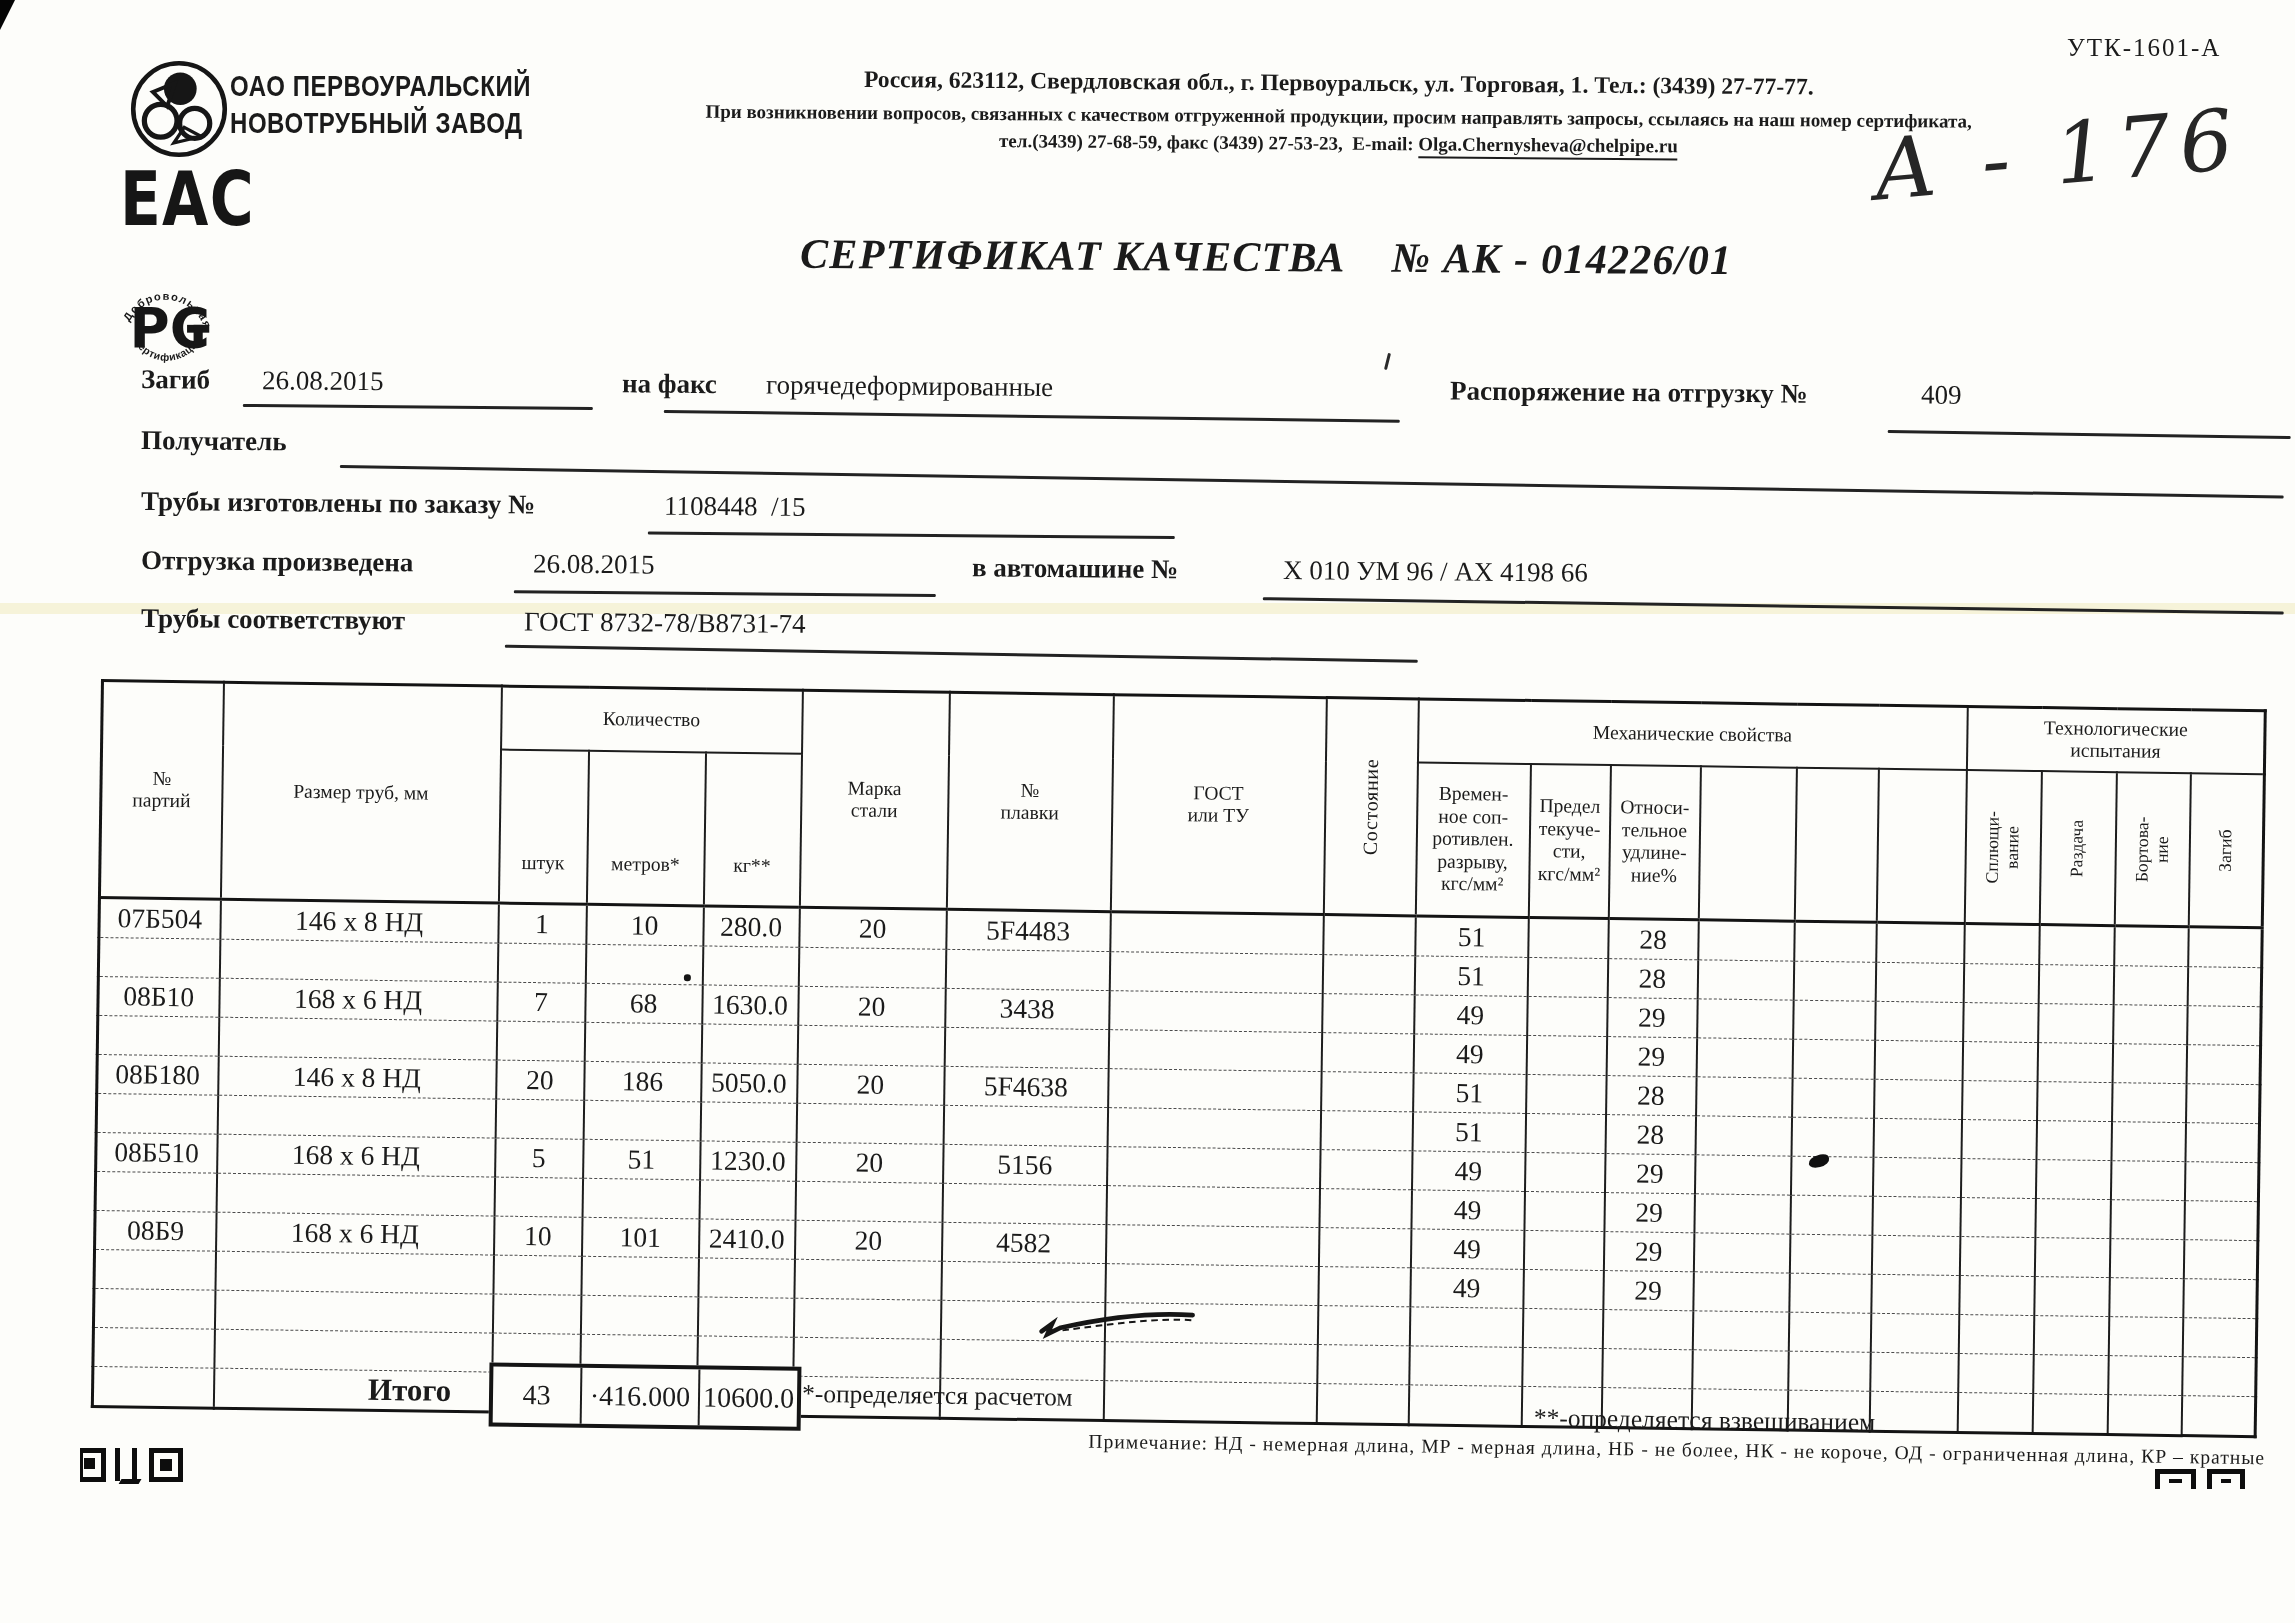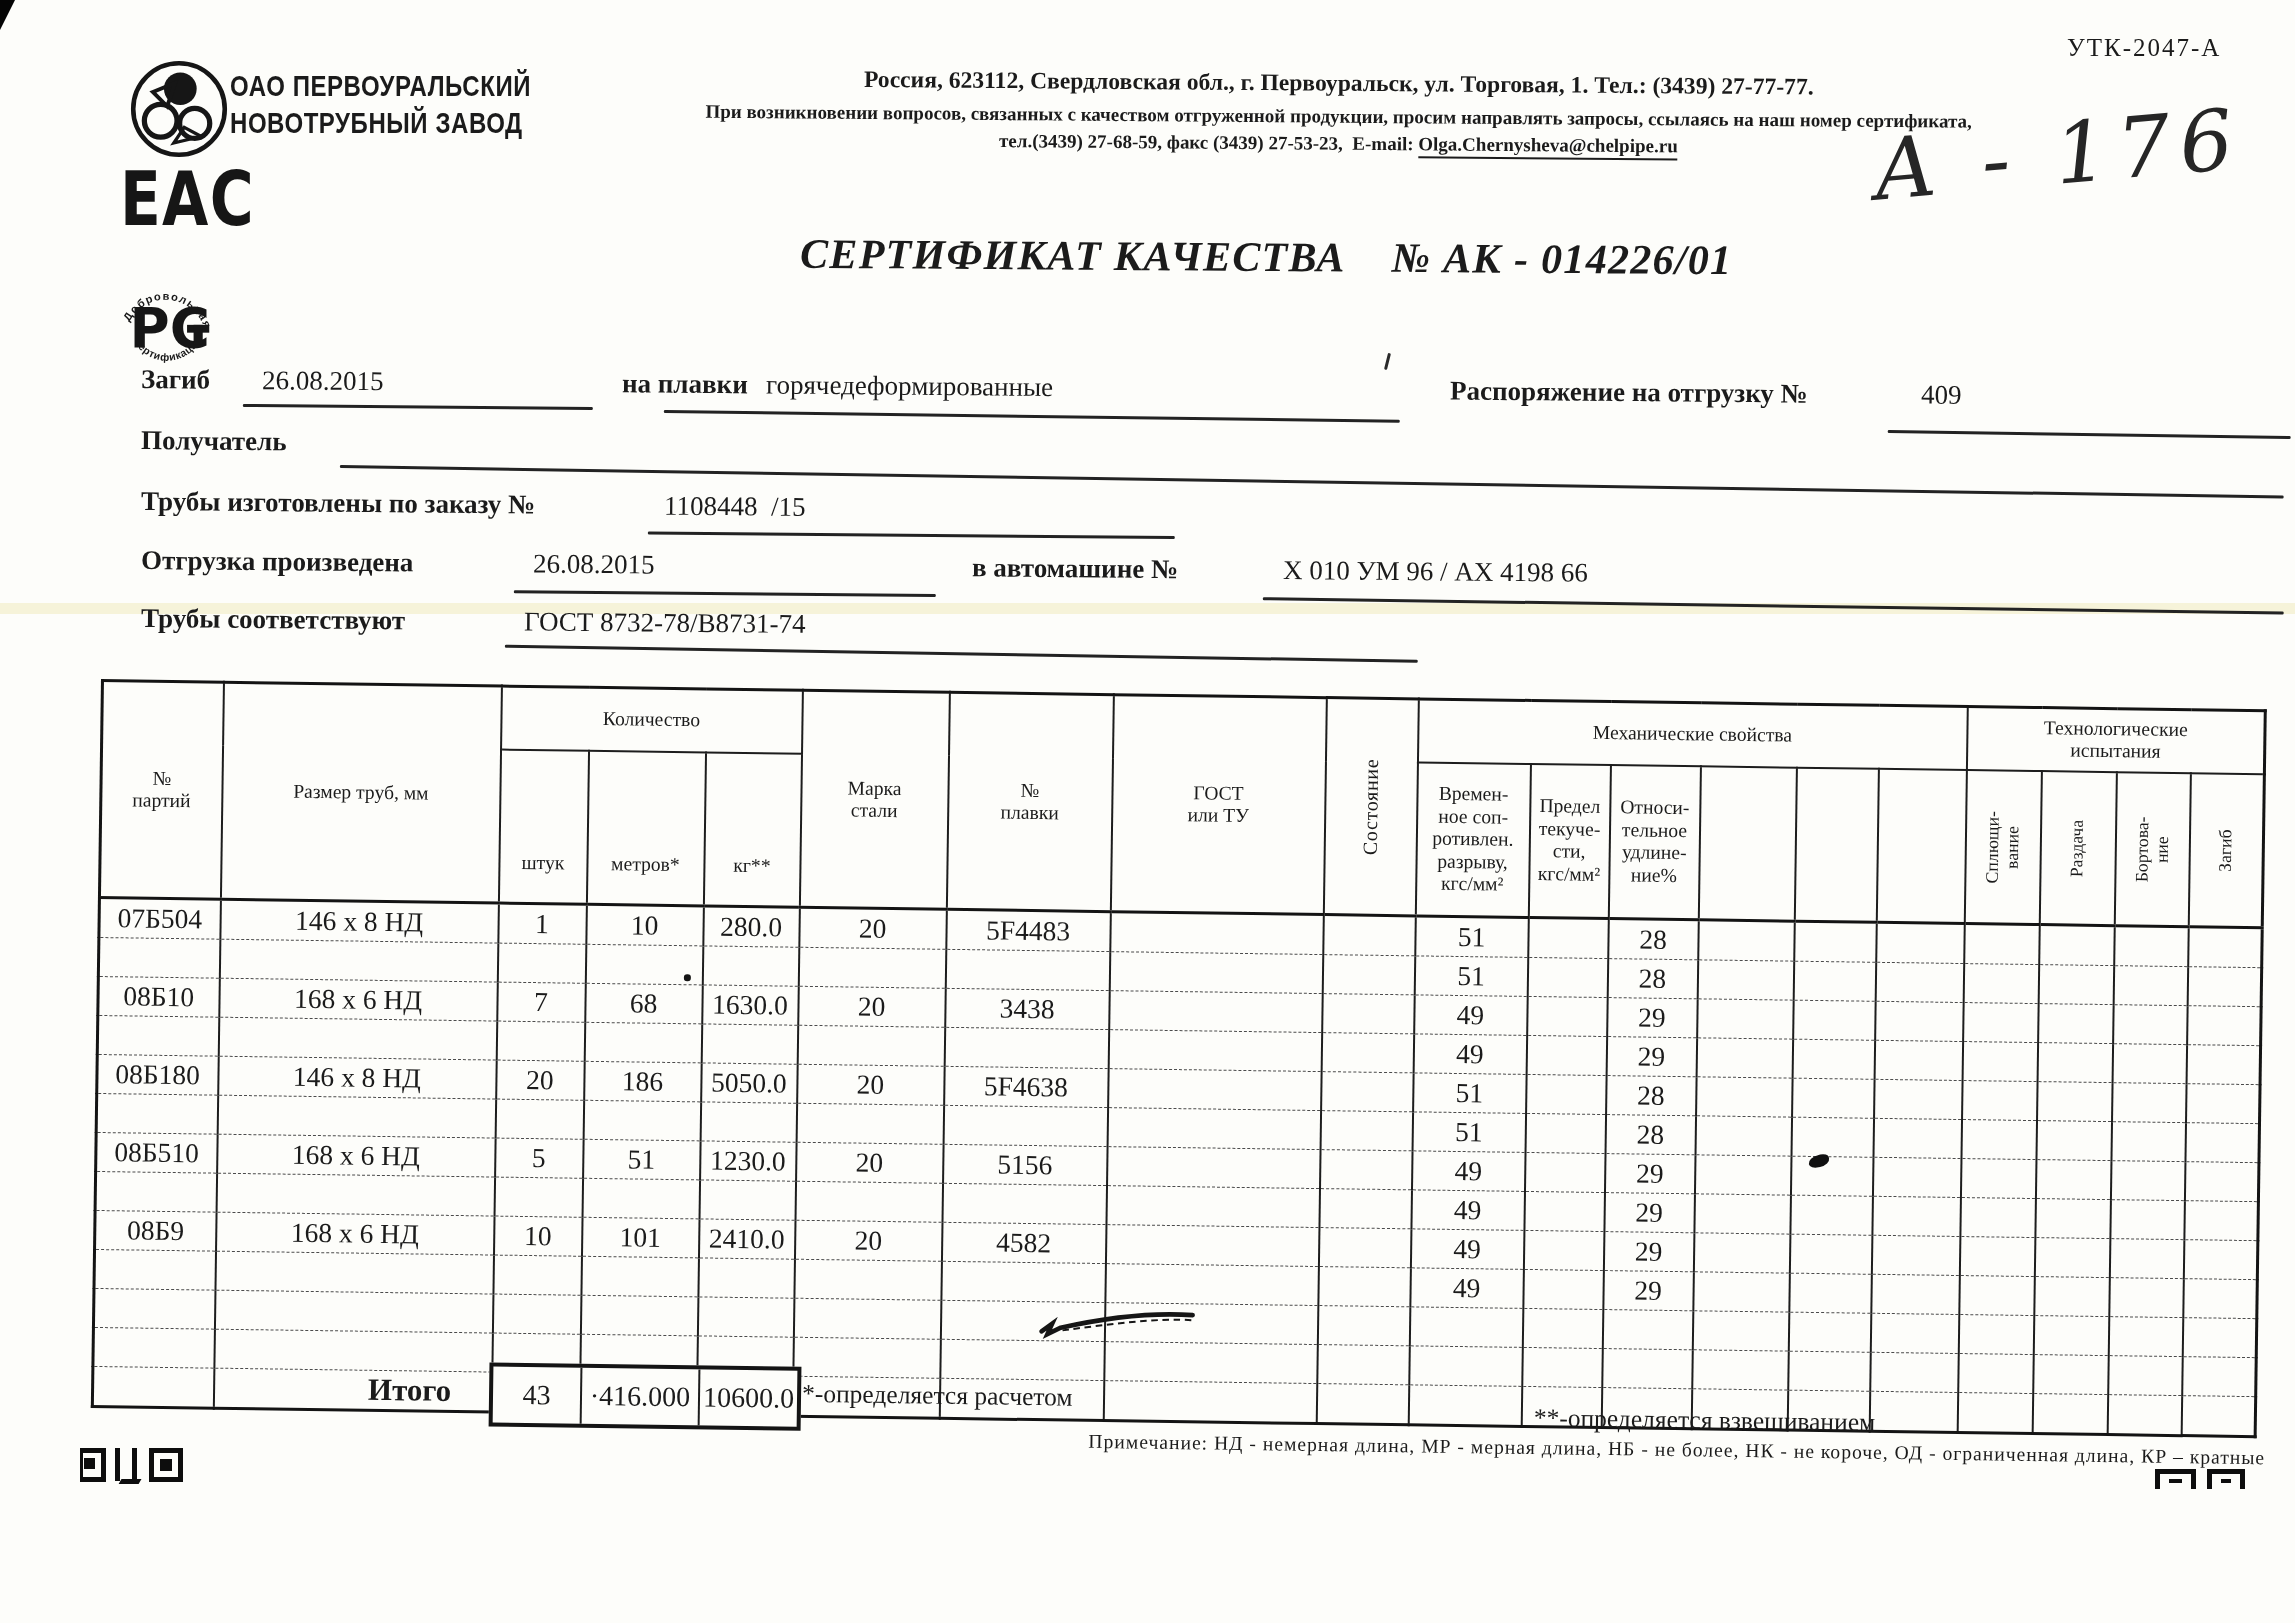--- a/index.html
+++ b/index.html
@@ -149,33 +149,33 @@
   <rect x="118" y="84" width="34" height="12" fill="#161616"></rect>
   <rect x="128" y="84" width="14" height="30" fill="#161616"></rect>
 </svg>
 
 <div class="abs" id="address-block">
   <div id="address-line1">Россия, 623112, Свердловская обл., г. Первоуральск, ул. Торговая, 1. Тел.: (3439) 27-77-77.</div>
   <div id="address-line2">При возникновении вопросов, связанных с качеством отгруженной продукции, просим направлять запросы, ссылаясь на наш номер сертификата,</div>
   <div id="address-line3"><span class="nowrap">тел.(3439) 27-68-59, факс (3439) 27-53-23,  E-mail: </span><span id="address-email">Olga.Chernysheva@chelpipe.ru</span></div>
 </div>
 
-<div class="abs" id="form-code">УТК-2047-А</div>
+<div class="abs" id="form-code">УТК-1601-А</div>
 <div class="abs" id="handwritten-mark">А - 176</div>
 
 <div class="abs" id="doc-title">
   <span>СЕРТИФИКАТ КАЧЕСТВА</span>
   <span>№  АК - 014226/01</span>
 </div>
 
 <div class="form-row" id="row-issued">
   <span class="lbl" style="left:141px">Загиб</span>
   <span class="val" style="left:262px">26.08.2015</span>
   <div class="uline" style="left:243px;top:39px;width:350px"></div>
-  <span class="lbl" style="left:622px">на плавки</span>
+  <span class="lbl" style="left:622px">на факс</span>
   <span class="val" style="left:766px">горячедеформированные</span>
   <div class="uline" style="left:664px;top:43px;width:736px;transform:rotate(.25deg)"></div>
   <span class="lbl" style="left:1450px">Распоряжение на отгрузку №</span>
   <span class="val" style="left:1921px">409</span>
   <div class="uline" style="left:1888px;top:52px;width:403px;transform:rotate(.35deg)"></div>
 </div>
 
 <div class="form-row" id="row-receiver">
   <span class="lbl" style="left:141px">Получатель</span>
   <div class="uline" style="left:340px;top:45px;width:1944px;transform:rotate(.4deg)"></div>

